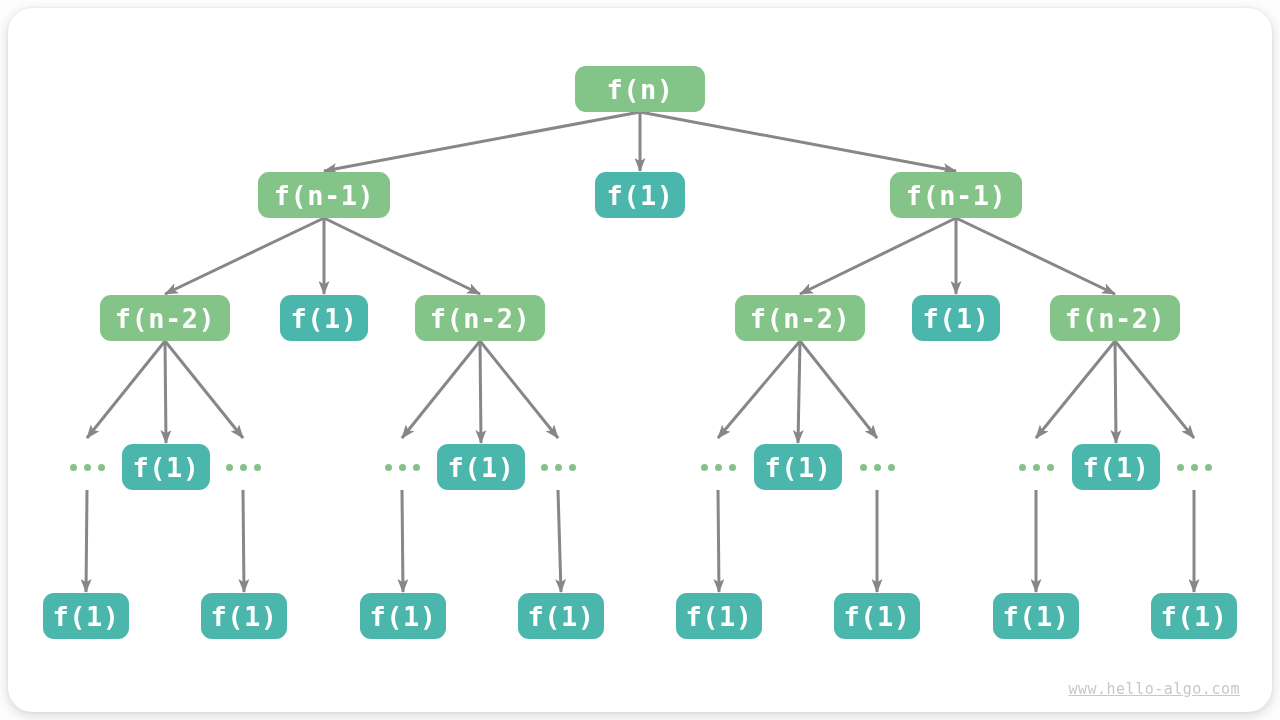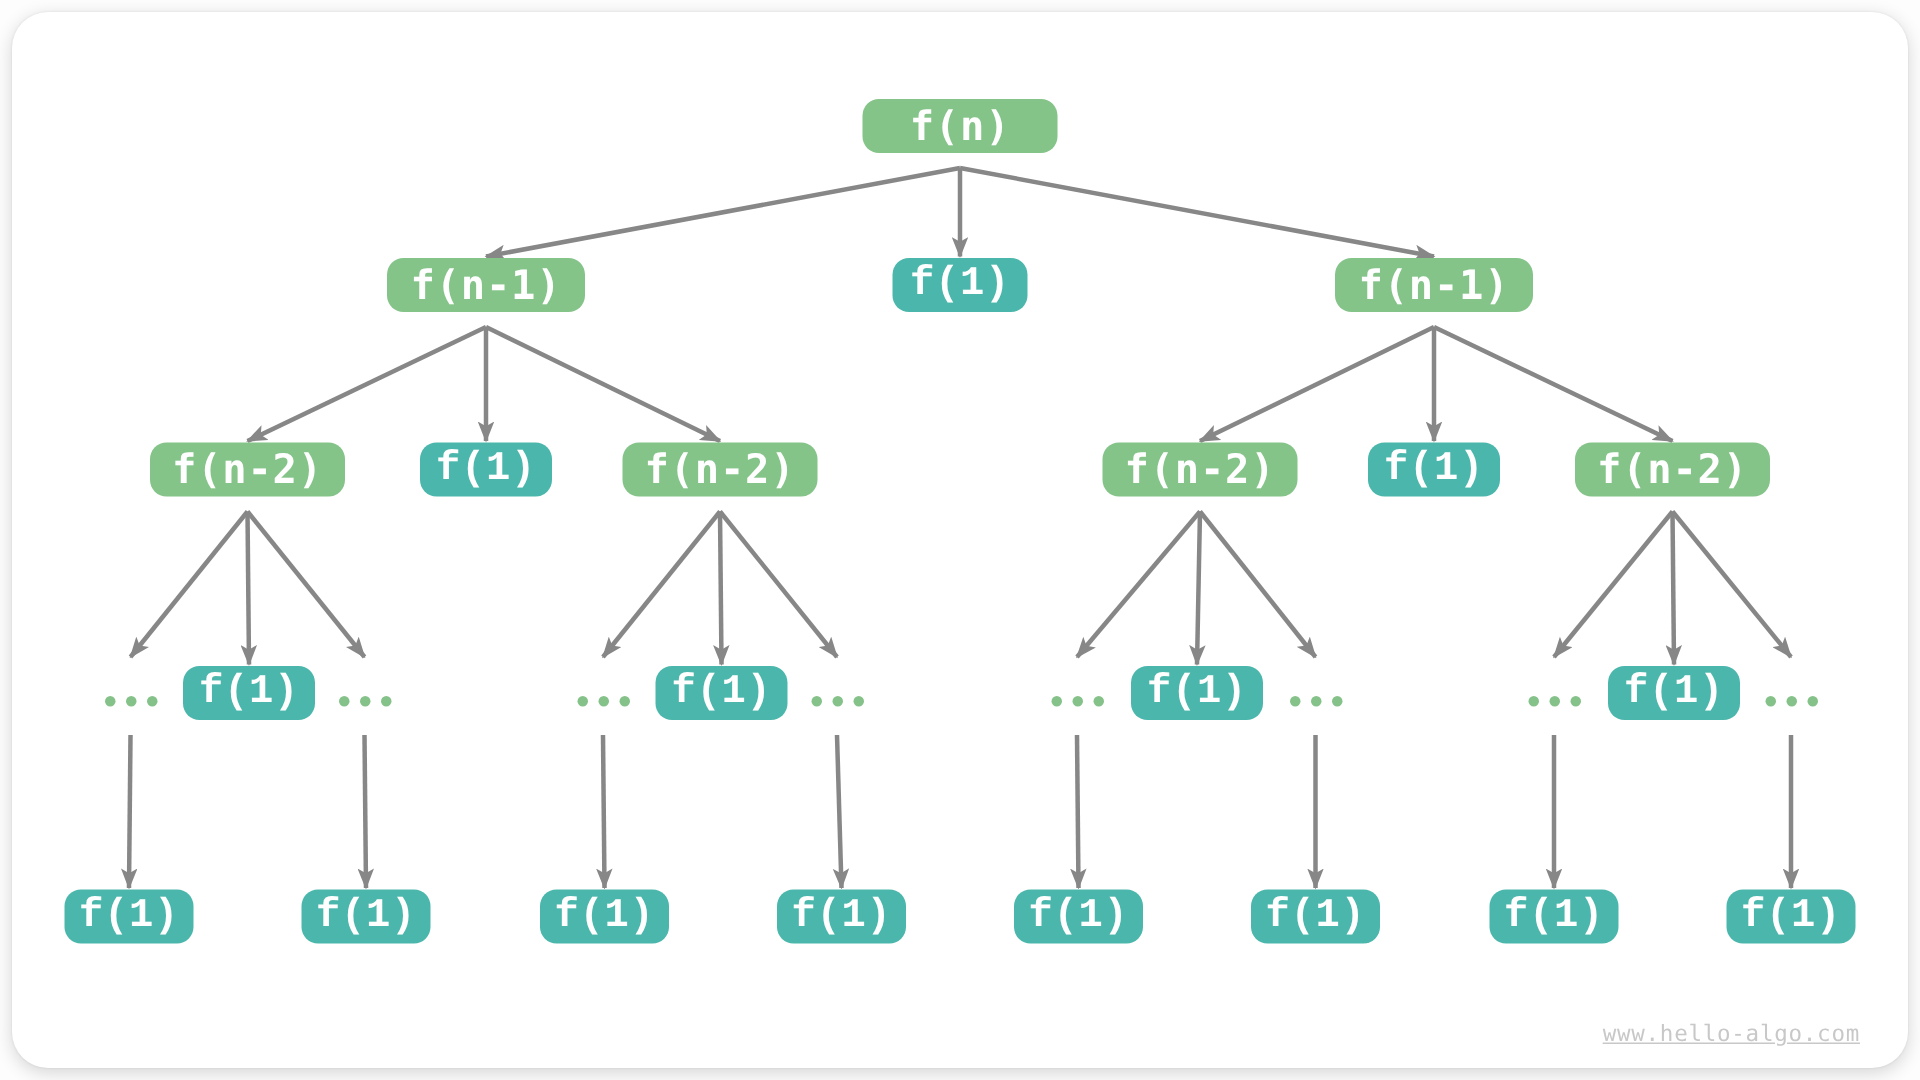--- a/index.html
+++ b/index.html
@@ -11,29 +11,29 @@
   .card{
     position:absolute;left:8px;top:8px;right:8px;bottom:8px;
     background:var(--card-bg,#ffffff);
     border-radius:24px;
     box-shadow:0 3px 12px rgba(0,0,0,.16),0 0 2px rgba(0,0,0,.08);
   }
   #edges-svg{position:absolute;left:0;top:0;width:1280px;height:720px;}
   #edges-svg line{stroke:var(--arrow,#878787);stroke-width:3;}
   #nodes-layer{position:absolute;left:0;top:0;width:1280px;height:720px;pointer-events:none;}
   .node{
-    position:absolute;height:36px;border-radius:11px;
+    position:absolute;height:46px;border-radius:11px;
     display:flex;align-items:center;justify-content:center;
     color:var(--node-text,#ffffff);
     font:bold 27px "DejaVu Sans Mono","Liberation Mono",monospace;
     letter-spacing:.5px;
     text-align:center;
   }
   .node.green{background:var(--green,#84c488);}
-  .node.teal{background:var(--teal,#4bb7ac);font-family:Liberation Mono, monospace;}
+  .node.teal{background:var(--teal,#4bb7ac);}
   .dots{position:absolute;display:flex;gap:7px;}
   .dots span{width:7px;height:7px;border-radius:50%;background:var(--dotgreen,#85c289);}
   .watermark{
     position:absolute;right:40px;bottom:22px;
     font:15px "DejaVu Sans Mono","Liberation Mono",monospace;
     color:var(--watermark,#c8c8c8);letter-spacing:.5px;text-decoration:underline;
   }
 </style>
 </head>
 <body style="--green: #84c488; --teal: #4bb7ac; --dotgreen: #85c289; --arrow: #878787; --node-text: #ffffff; --watermark: #c8c8c8; --card-bg: #ffffff;">

